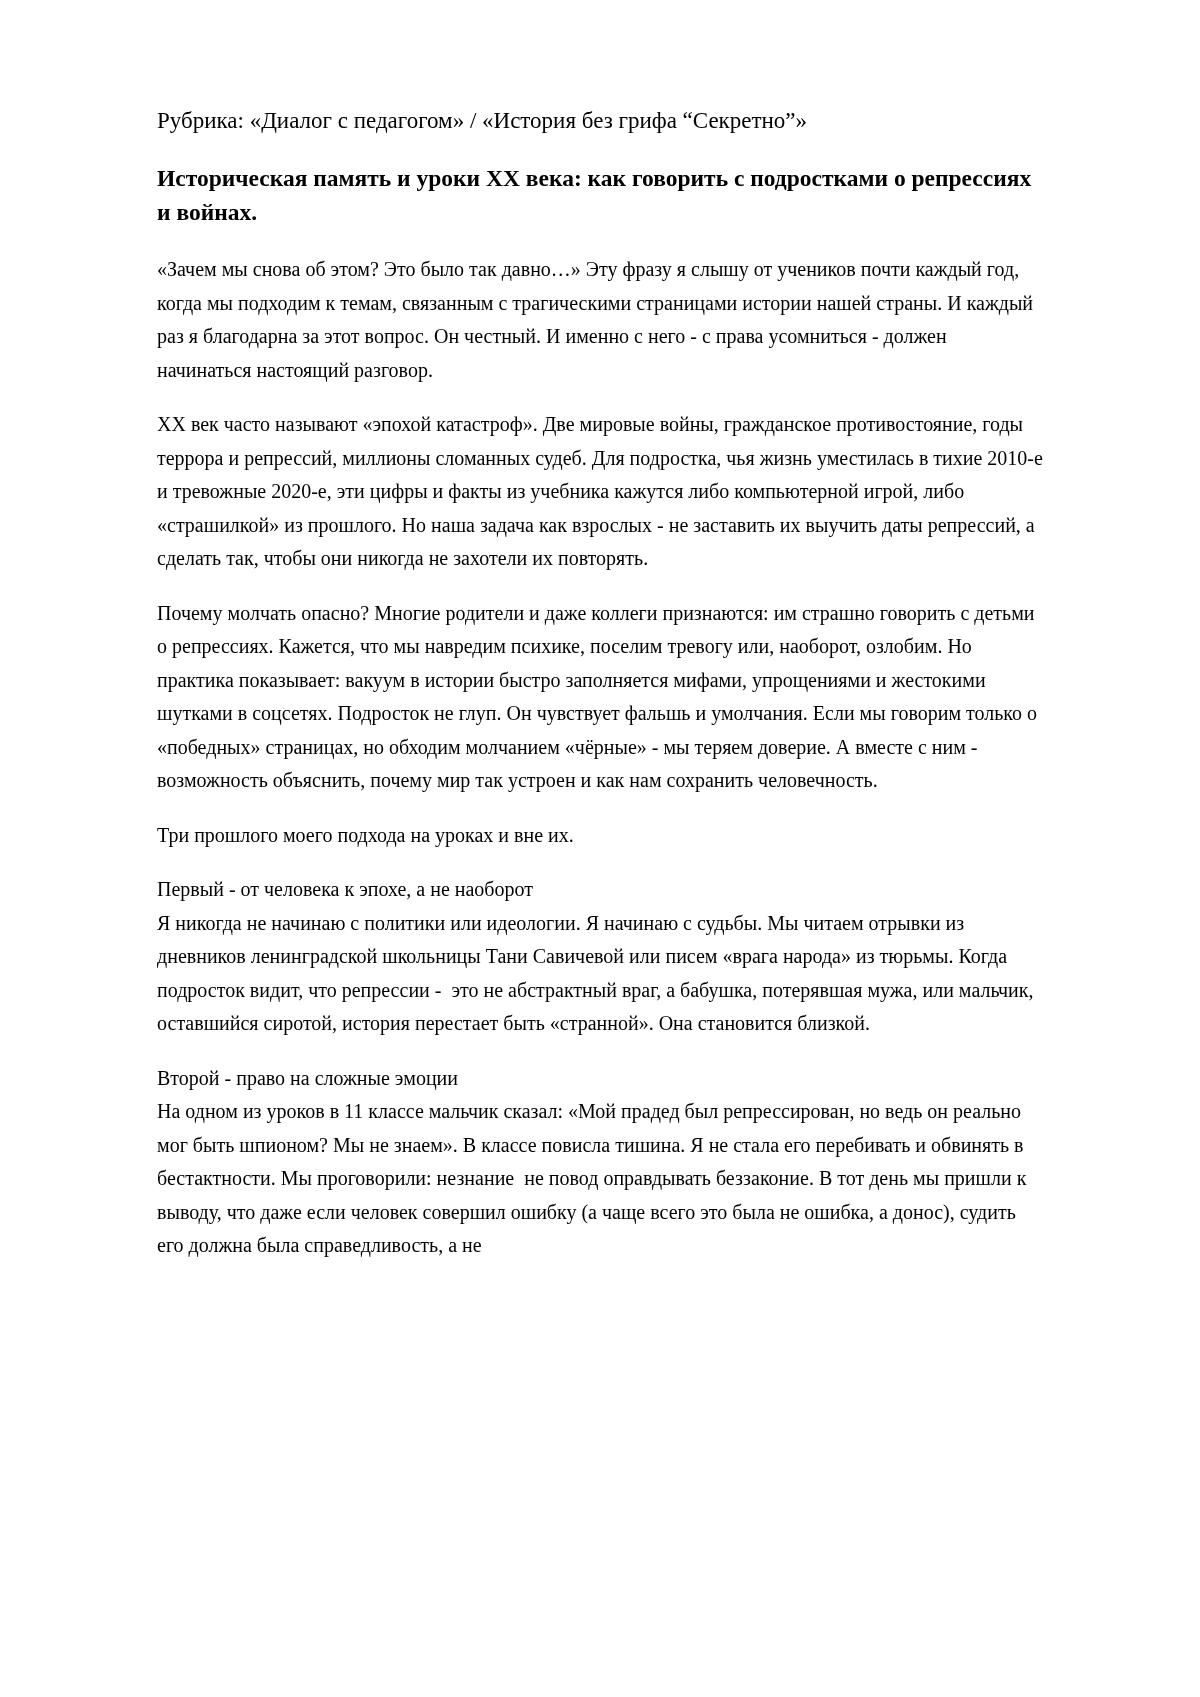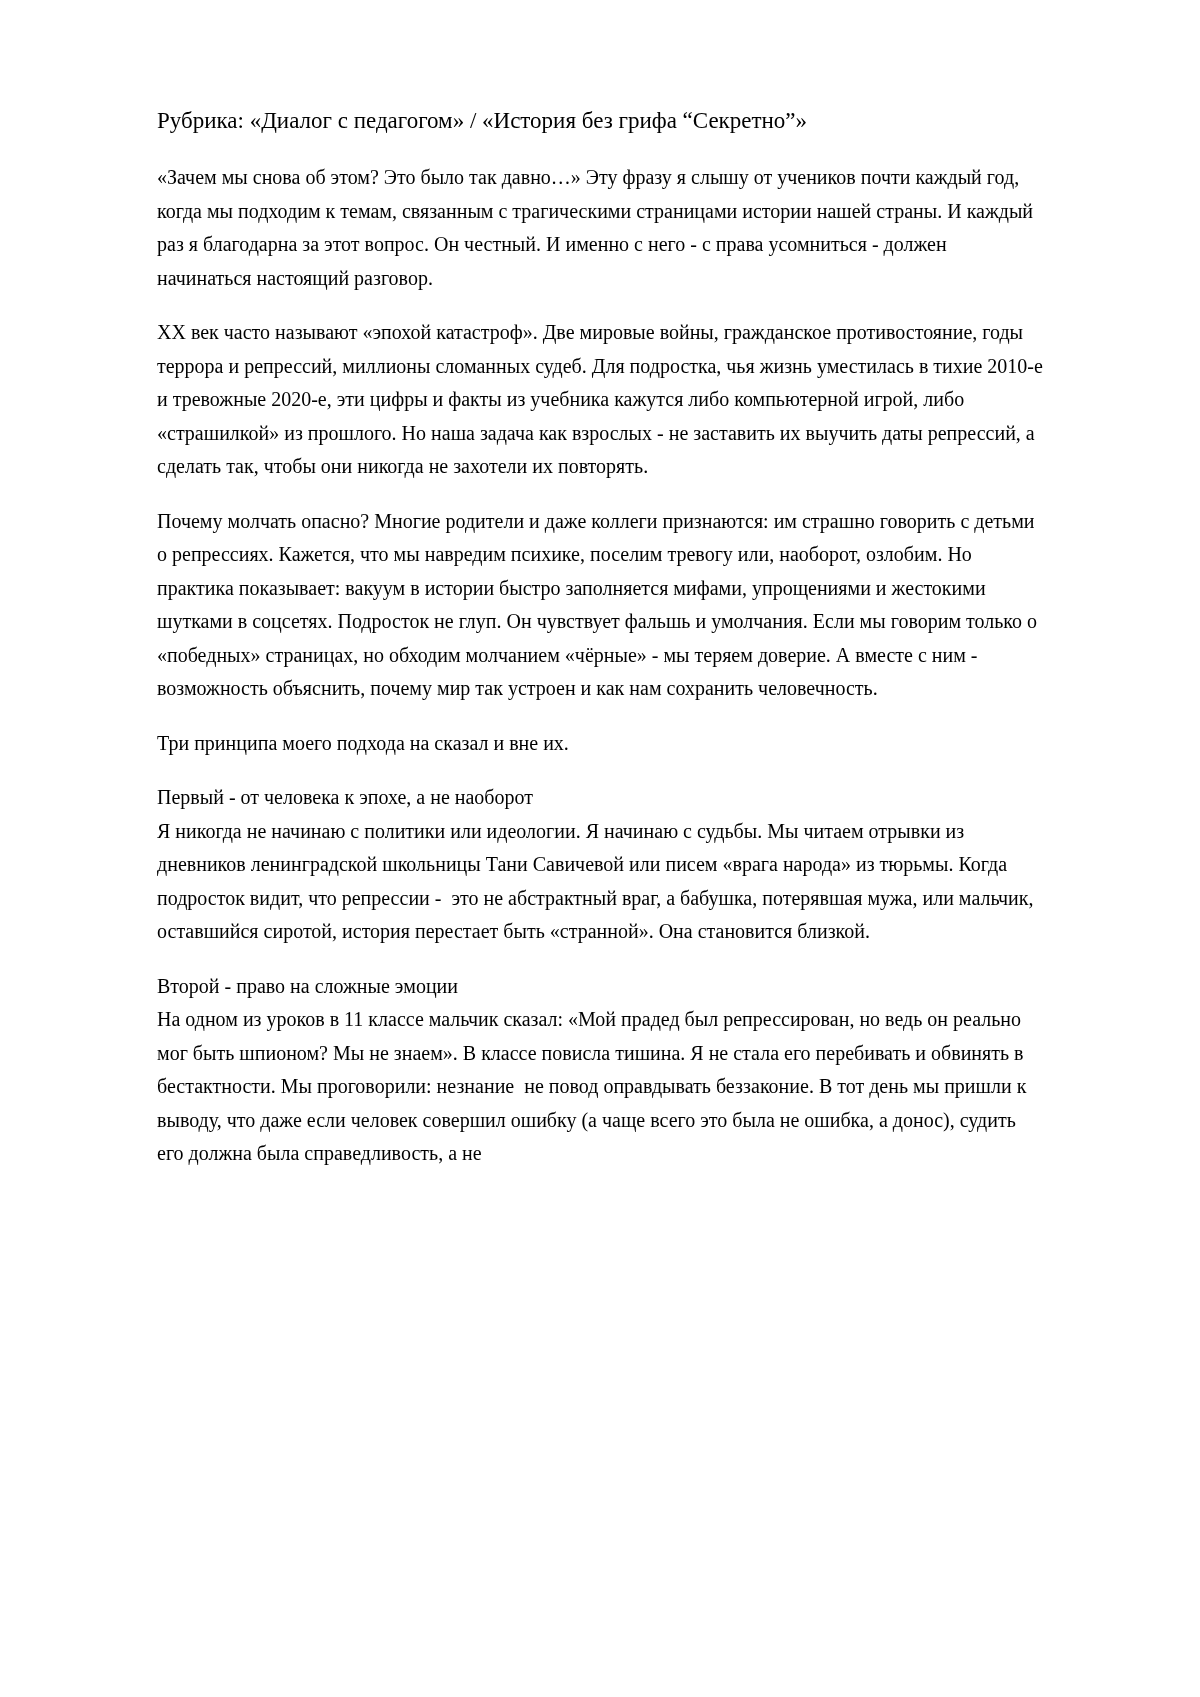--- a/index.html
+++ b/index.html
@@ -39,24 +39,25 @@
     white-space: pre-wrap;
     text-align: left;
   }
 </style>
 </head>
 <body>
 
 <div class="page">
   <p class="rubric">Рубрика: «Диалог с педагогом» / «История без грифа “Секретно”»</p>
 
+  <h1 class="title">Историческая память и уроки XX века: как говорить с подростками о репрессиях и войнах.</h1>
 
   <div class="body-block">
       <p class="para">«Зачем мы снова об этом? Это было так давно…» Эту фразу я слышу от учеников почти каждый год, когда мы подходим к темам, связанным с трагическими страницами истории нашей страны. И каждый раз я благодарна за этот вопрос. Он честный. И именно с него - с права усомниться - должен начинаться настоящий разговор.</p>
       <p class="para">ХХ век часто называют «эпохой катастроф». Две мировые войны, гражданское противостояние, годы террора и репрессий, миллионы сломанных судеб. Для подростка, чья жизнь уместилась в тихие 2010-е и тревожные 2020-е, эти цифры и факты из учебника кажутся либо компьютерной игрой, либо «страшилкой» из прошлого. Но наша задача как взрослых - не заставить их выучить даты репрессий, а сделать так, чтобы они никогда не захотели их повторять.</p>
       <p class="para">Почему молчать опасно? Многие родители и даже коллеги признаются: им страшно говорить с детьми о репрессиях. Кажется, что мы навредим психике, поселим тревогу или, наоборот, озлобим. Но практика показывает: вакуум в истории быстро заполняется мифами, упрощениями и жестокими шутками в соцсетях. Подросток не глуп. Он чувствует фальшь и умолчания. Если мы говорим только о «победных» страницах, но обходим молчанием «чёрные» - мы теряем доверие. А вместе с ним - возможность объяснить, почему мир так устроен и как нам сохранить человечность.</p>
-      <p class="para">Три принципа моего подхода на сказал и вне их.</p>
+      <p class="para">Три прошлого моего подхода на уроках и вне их.</p>
       <p class="para">Первый - от человека к эпохе, а не наоборот
 Я никогда не начинаю с политики или идеологии. Я начинаю с судьбы. Мы читаем отрывки из дневников ленинградской школьницы Тани Савичевой или писем «врага народа» из тюрьмы. Когда подросток видит, что репрессии -  это не абстрактный враг, а бабушка, потерявшая мужа, или мальчик, оставшийся сиротой, история перестает быть «странной». Она становится близкой.</p>
       <p class="para">Второй - право на сложные эмоции
 На одном из уроков в 11 классе мальчик сказал: «Мой прадед был репрессирован, но ведь он реально мог быть шпионом? Мы не знаем». В классе повисла тишина. Я не стала его перебивать и обвинять в бестактности. Мы проговорили: незнание  не повод оправдывать беззаконие. В тот день мы пришли к выводу, что даже если человек совершил ошибку (а чаще всего это была не ошибка, а донос), судить его должна была справедливость, а не</p>
     </div>
 </div>
 
 </body></html>

